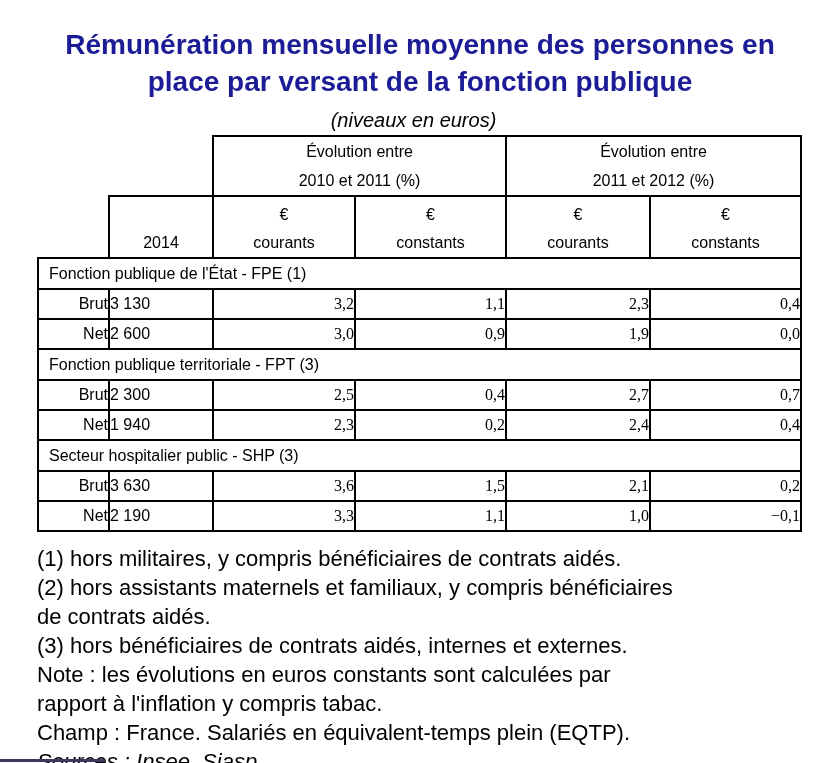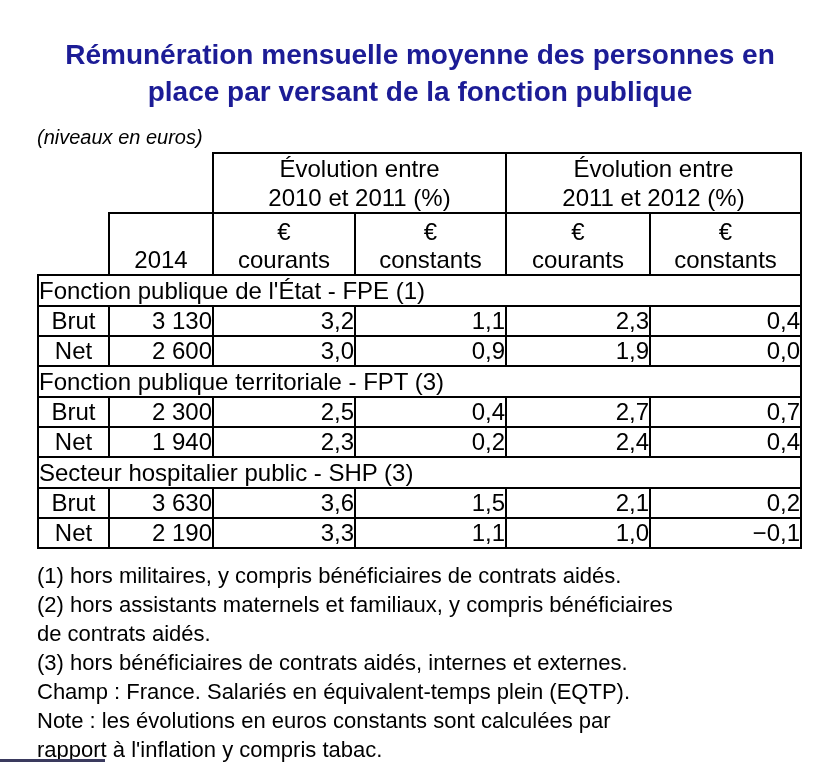--- a/index.html
+++ b/index.html
@@ -9,49 +9,49 @@
   }
   body {
     width: 840px;
     height: 763px;
     position: relative;
     overflow: hidden;
     font-family: "Liberation Sans", sans-serif;
     color: #000000;
   }
   .page-title {
-    margin: 16px;
+    margin: 6px;
     padding-top: 20px;
     text-align: center;
     color: #1c1c96;
     font-size: 28px;
     line-height: 37px;
     font-weight: bold;
     white-space: pre-line;
   }
   .units-note {
     box-sizing: border-box;
     width: 763px;
     margin: 9px 0 4px 37px;
     padding-right: 10px;
-    text-align: left;
+    text-align: center;
     font-style: italic;
     font-size: 20px;
     line-height: 22px;
   }
   table.tbl {
     margin-left: 37px;
     width: 763px;
     border-collapse: collapse;
     table-layout: fixed;
   }
   table.tbl td, table.tbl th {
     border: 2px solid #000000;
     padding: 0;
-    font-size: 24px;
+    font-size: 16px;
     font-weight: normal;
     overflow: hidden;
   }
   table.tbl .blank {
     border: none;
     background: transparent;
   }
   tr.row-groups { height: 60px; }
   th.group-header {
     font-weight: bold;
@@ -67,36 +67,38 @@
     font-size: 22px;
     line-height: 28px;
     text-align: center;
     vertical-align: bottom;
     padding-bottom: 3px;
     white-space: pre-line;
   }
   tr.row-section { height: 31px; }
   tr.row-section td {
     text-align: left;
+    padding-left: 10px;
     vertical-align: middle;
   }
   tr.row-data { height: 30px; }
   td.cell-label {
-    text-align: center;
+    text-align: right;
     padding-left: 7px;
     vertical-align: middle;
   }
   td.cell-2012 {
-    text-align: right;
+    text-align: left;
     vertical-align: middle;
   }
   td.cell-num {
     text-align: right;
     padding-right: 16px;
     vertical-align: middle;
+    font-family: Liberation Serif, serif;
   }
   .notes {
     margin: 12px 0 0 37px;
     width: 770px;
   }
   .note {
     margin: 0;
     font-size: 22px;
     line-height: 29px;
     white-space: pre-line;
@@ -211,19 +213,19 @@
     <td class="cell-num">−0,1</td>
   </tr>
 </tbody>
   </table>
 
 <div class="notes">
   <p class="note">(1) hors militaires, y compris bénéficiaires de contrats aidés.</p>
   <p class="note">(2) hors assistants maternels et familiaux, y compris bénéficiaires
 de contrats aidés.</p>
   <p class="note">(3) hors bénéficiaires de contrats aidés, internes et externes.</p>
-  <p class="note">Champ : France. Salariés en équivalent-temps plein (EQTP).</p>
   <p class="note">Note : les évolutions en euros constants sont calculées par
 rapport à l'inflation y compris tabac.</p>
+  <p class="note">Champ : France. Salariés en équivalent-temps plein (EQTP).</p>
   <p class="note italic">Sources : Insee, Siasp.</p>
 </div>
 
 <div class="footer-bar"></div>
 
 </body></html>

